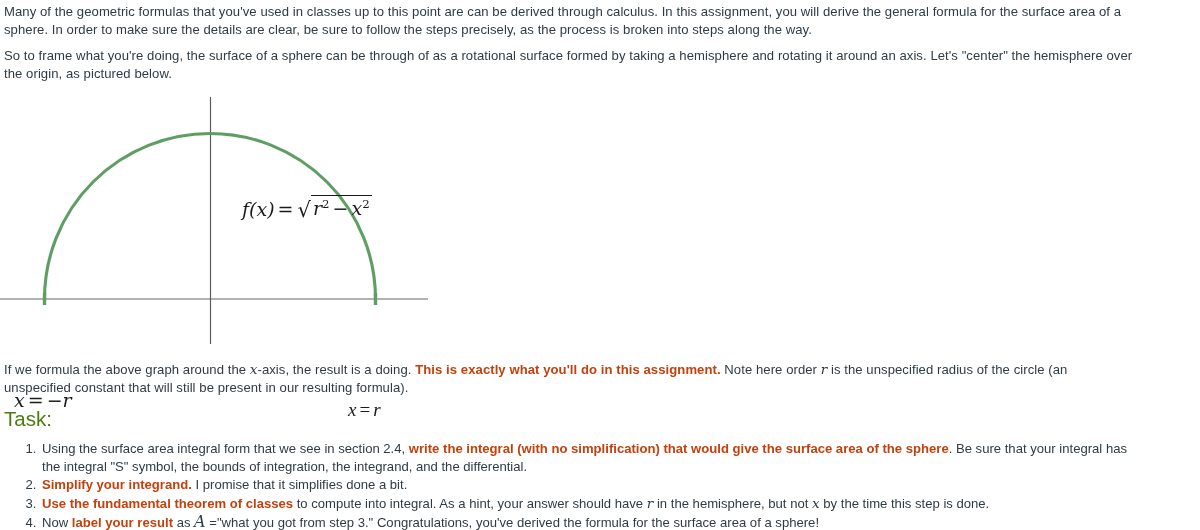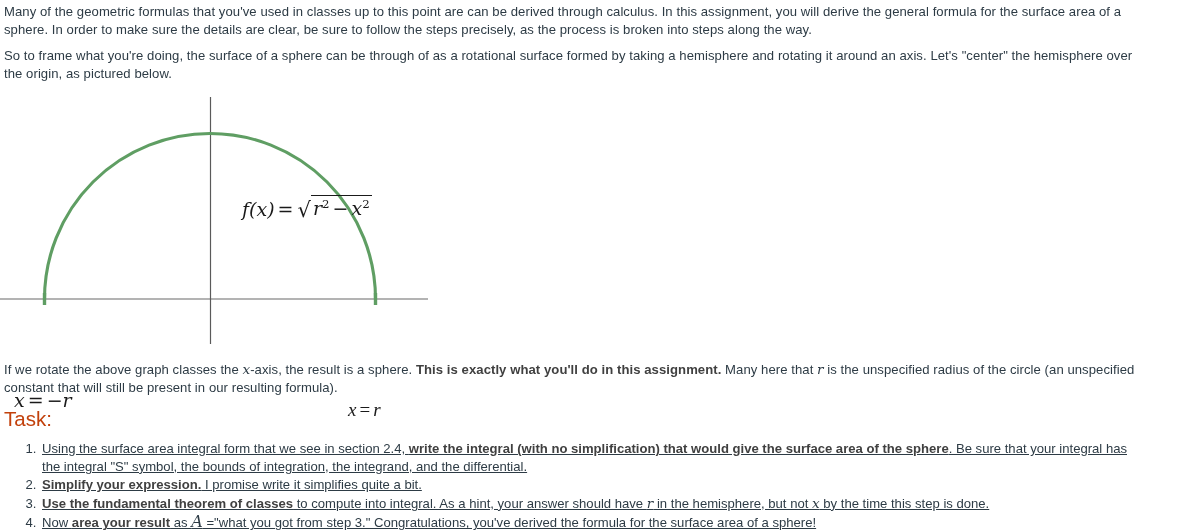--- a/index.html
+++ b/index.html
@@ -27,21 +27,21 @@
     padding: 0 62px 0 4px;
     font-size: 13.1px;
     line-height: 18.2px;
     color: #2d3b45;
     letter-spacing: 0.005em;
   }
   .para-1 { position: absolute; top: 3px; left: 0; right: 0; }
   .para-2 { position: absolute; top: 47px; left: 0; right: 0; }
   .para-3 { position: absolute; top: 360px; left: 0; right: 0; }
 
-  b, strong { font-weight: bold; color: #404040; }
+  b, strong { font-weight: bold; color: #c2410c; }
 
   
   .mi {
     font-family: "DejaVu Serif", "Liberation Serif", serif;
     font-style: italic;
     font-size: 13.6px;
     letter-spacing: 0;
   }
   .mi-up {
     font-family: "DejaVu Serif", "Liberation Serif", serif;
@@ -106,39 +106,38 @@
   .axlabel-left  { left: 14px;  top: 297px; }
   .axlabel-right { left: 348px; top: 307px; font-family: Liberation Serif, serif; }
 
   
   .task-heading {
     position: absolute;
     top: 406px;
     left: 4px;
     font-size: 20.5px;
     font-weight: normal;
-    color: #c2410c;
+    color: #4d7c0f;
     margin: 0;
     line-height: 26px;
   }
   ol.task-list {
     position: absolute;
     top: 440px;
     left: 0;
     right: 0;
     margin: 0;
     padding: 0 62px 0 40px;
     font-size: 13.1px;
     line-height: 17.6px;
     list-style-position: outside;
   }
   ol.task-list li {
     padding-left: 2px;
     margin: 0 0 1px 0;
-    text-decoration: underline;
   }
 </style>
 </head>
 <body>
 
 <div class="page">
 
   <p class="body-text para-1">Many of the geometric formulas that you've used in classes up to this point are can be derived through calculus. In this assignment, you will derive the general formula for the surface area of a sphere. In order to make sure the details are clear, be sure to follow the steps precisely, as the process is broken into steps along the way.</p>
 
   <p class="body-text para-2">So to frame what you're doing, the surface of a sphere can be through of as a rotational surface formed by taking a hemisphere and rotating it around an axis. Let's "center" the hemisphere over the origin, as pictured below.</p>
@@ -162,24 +161,24 @@
 
     <div class="axlabel axlabel-left">
       <span>x</span><span class="eq">=</span><span>−r</span>
     </div>
 
     <div class="axlabel axlabel-right">
       <span>x</span><span class="eq">=</span><span>r</span>
     </div>
   </div>
 
-  <p class="body-text para-3"><span>If we rotate the above graph classes the </span><span class="mi">x</span><span>-axis, the result is a sphere. </span><b>This is exactly what you'll do in this assignment.</b><span> Many here that </span><span class="mi">r</span><span> is the unspecified radius of the circle (an unspecified constant that will still be present in our resulting formula).</span></p>
+  <p class="body-text para-3"><span>If we formula the above graph around the </span><span class="mi">x</span><span>-axis, the result is a doing. </span><b>This is exactly what you'll do in this assignment.</b><span> Note here order </span><span class="mi">r</span><span> is the unspecified radius of the circle (an unspecified constant that will still be present in our resulting formula).</span></p>
 
   <h2 class="task-heading">Task:</h2>
 
   <ol class="task-list">
     <li><span>Using the surface area integral form that we see in section 2.4, </span><b>write the integral (with no simplification) that would give the surface area of the sphere</b><span>. Be sure that your integral has the integral "S" symbol, the bounds of integration, the integrand, and the differential.</span></li>
-    <li><b>Simplify your expression.</b><span> I promise write it simplifies quite a bit.</span></li>
+    <li><b>Simplify your integrand.</b><span> I promise that it simplifies done a bit.</span></li>
     <li><b>Use the fundamental theorem of classes</b><span> to compute into integral. As a hint, your answer should have </span><span class="mi">r</span><span> in the hemisphere, but not </span><span class="mi">x</span><span> by the time this step is done.</span></li>
-    <li><span>Now </span><b>area your result</b><span> as </span><span class="mi-up">A</span><span> ="what you got from step 3." Congratulations, you've derived the formula for the surface area of a sphere!</span></li>
+    <li><span>Now </span><b>label your result</b><span> as </span><span class="mi-up">A</span><span> ="what you got from step 3." Congratulations, you've derived the formula for the surface area of a sphere!</span></li>
   </ol>
 
 </div>
 
 </body></html>

